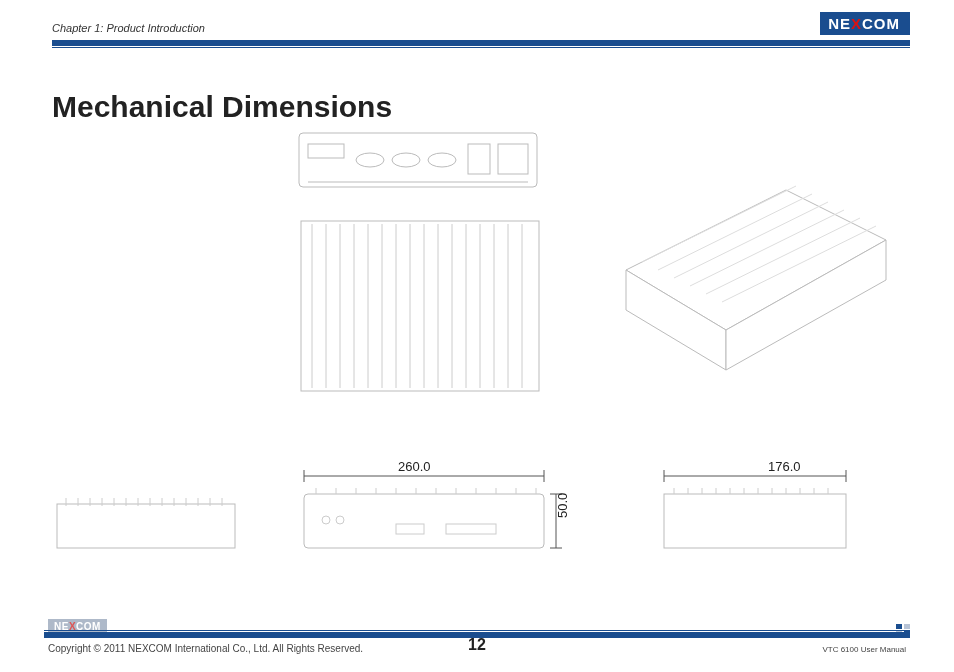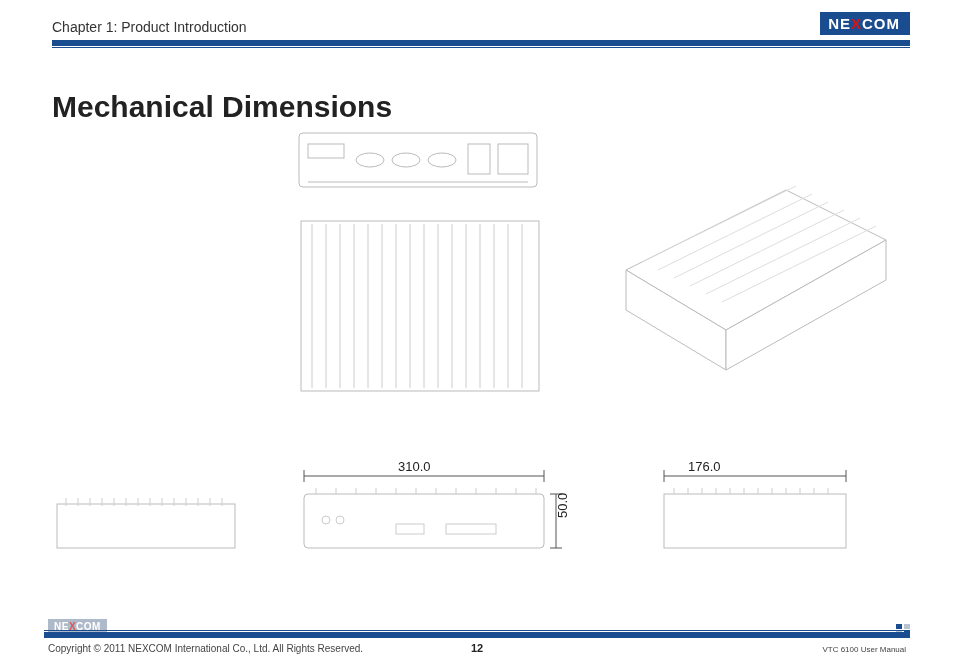--- a/index.html
+++ b/index.html
@@ -13,22 +13,23 @@
   }
   
   .header {
     position: absolute;
     top: 18px;
     left: 52px;
     right: 44px;
     height: 28px;
   }
   .chapter-title {
-    font-size: 14px;
+    font-size: 11px;
     color: #333;
+    font-style: italic;
   }
   .logo-top {
     position: absolute;
     right: 0;
     top: -6px;
     background: #1a4d8f;
     color: #fff;
     font-weight: bold;
     font-size: 15px;
     letter-spacing: 1px;
@@ -81,21 +82,21 @@
   .p-front{ top: 460px; left: 296px; width: 274px; height: 100px; }
   
   .p-right{ top: 460px; left: 650px; width: 210px; height: 100px; }
 
   .dim-label {
     position: absolute;
     font-size: 13px;
     color: #222;
   }
   .dim-260 { top: 459px; left: 398px; }
-  .dim-176 { top: 459px; left: 688px; }
+  .dim-176 { top: 459px; left: 768px; }
   .dim-50  { top: 518px; left: 555px; transform: rotate(-90deg); transform-origin: left top; }
 
   
   .footer-rule {
     position: absolute;
     left: 44px; right: 44px; bottom: 34px;
     height: 6px;
     background: #1a4d8f;
   }
   .footer-rule::before{
@@ -117,21 +118,21 @@
   .copyright {
     position: absolute;
     left: 48px; bottom: 18px;
     font-size: 10px; color: #444;
   }
   .page-num {
     position: absolute;
     bottom: 18px;
     left: 50%;
     transform: translateX(-50%);
-    font-size: 11px;
+    font-size: 16px;
     font-weight: bold;
     color: #222;
   }
   .manual-name {
     position: absolute;
     right: 48px; bottom: 18px;
     font-size: 8px; color: #444; margin-top: 31px;
   }
   .footer-mark {
     position: absolute;
@@ -294,21 +295,21 @@
       <line x1="108" y1="34" x2="108" y2="28"></line>
       <line x1="122" y1="34" x2="122" y2="28"></line>
       <line x1="136" y1="34" x2="136" y2="28"></line>
       <line x1="150" y1="34" x2="150" y2="28"></line>
       <line x1="164" y1="34" x2="164" y2="28"></line>
       <line x1="178" y1="34" x2="178" y2="28"></line>
     </g>
   </svg>
 </div>
 
-<div class="dim-label dim-260">310.0</div>
+<div class="dim-label dim-260">260.0</div>
 <div class="dim-label dim-176">176.0</div>
 <div class="dim-label dim-50">50.0</div>
 
 <div class="footer-logo">
   <span>NE</span><span class="x">X</span><span>COM</span>
 </div>
 <div class="footer-mark">
   <div class="a"></div>
     <div class="b"></div>
     <div class="c"></div>

